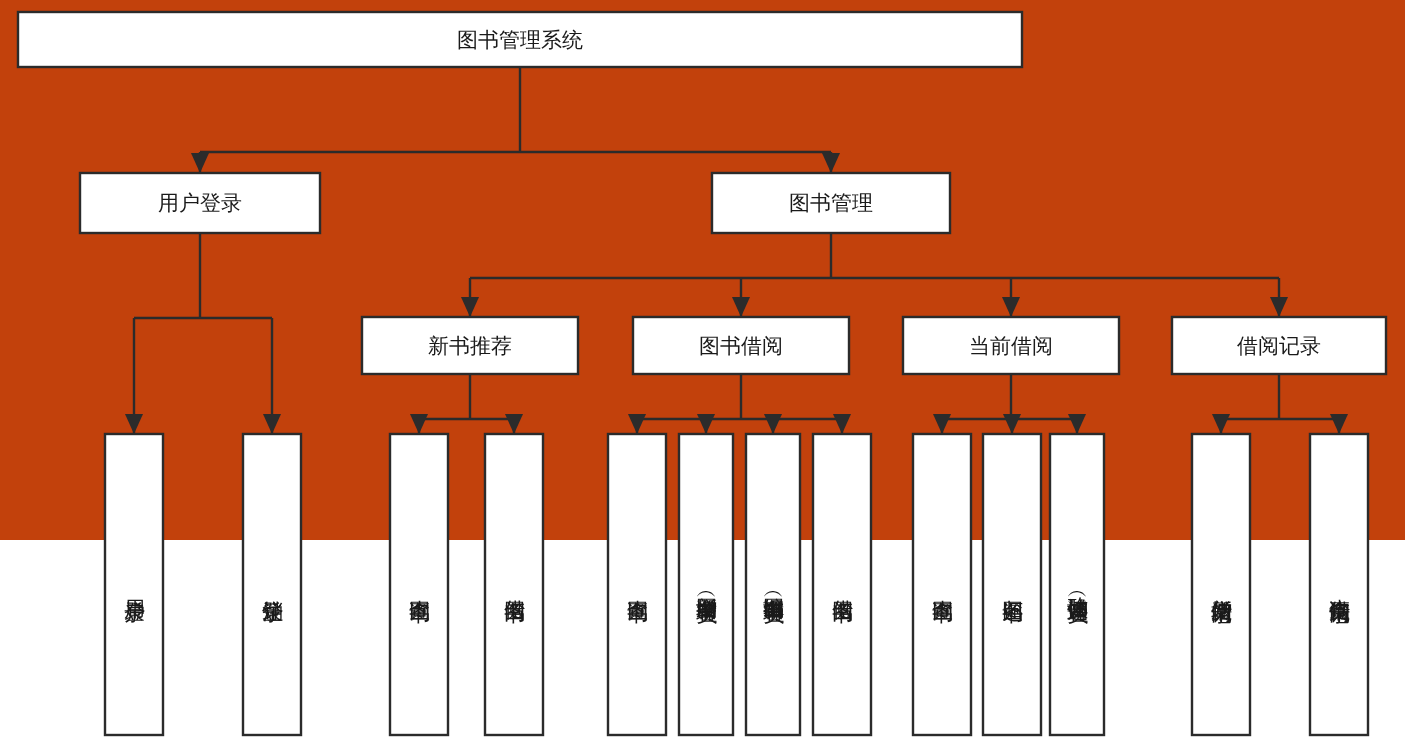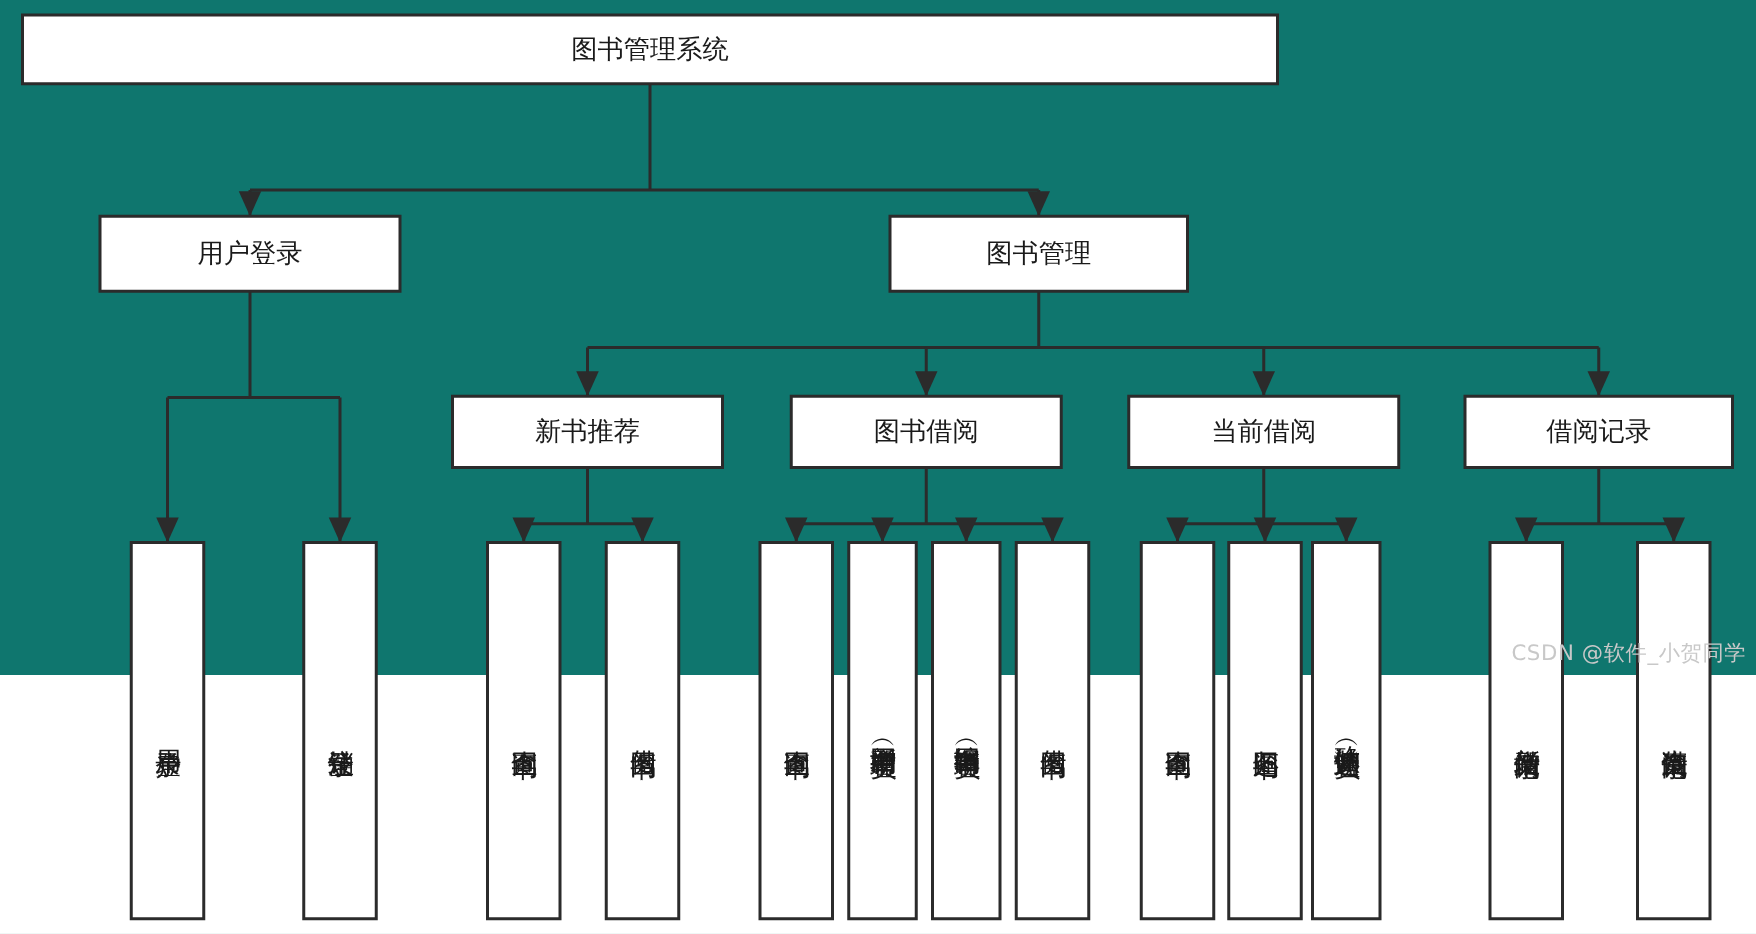--- a/index.html
+++ b/index.html
@@ -10,21 +10,21 @@
   body {
     width: 1405px;
     height: 747px;
     font-family: "DejaVu Sans", "Liberation Sans", sans-serif;
     overflow: hidden;
   }
   #diagram-root {
     position: relative;
     width: 1405px;
     height: 540px;
-    background: #0f766e;
+    background: #c2410c;
   }
   svg#diagram-svg {
     position: absolute;
     left: 0;
     top: 0;
     width: 1405px;
     height: 747px;
     display: block;
   }
   .node-box {
@@ -178,14 +178,13 @@
       <div class="node-label-v" style="left: 679px; top: 434px; width: 54px; height: 301px;">新增图书（管理员）</div>
       <div class="node-label-v" style="left: 746px; top: 434px; width: 54px; height: 301px;">编辑图书（管理员）</div>
       <div class="node-label-v" style="left: 813px; top: 434px; width: 58px; height: 301px;">借阅图书</div>
       <div class="node-label-v" style="left: 913px; top: 434px; width: 58px; height: 301px;">查询图书</div>
       <div class="node-label-v" style="left: 983px; top: 434px; width: 58px; height: 301px;">归还图书</div>
       <div class="node-label-v" style="left: 1050px; top: 434px; width: 54px; height: 301px;">确认归还（管理员）</div>
       <div class="node-label-v" style="left: 1192px; top: 434px; width: 58px; height: 301px;">新增借阅记录</div>
       <div class="node-label-v" style="left: 1310px; top: 434px; width: 58px; height: 301px;">查询借阅记录</div>
     </div>
 
-  <div class="watermark">CSDN @软件_小贺同学</div>
 </div>
 
 </body></html>

